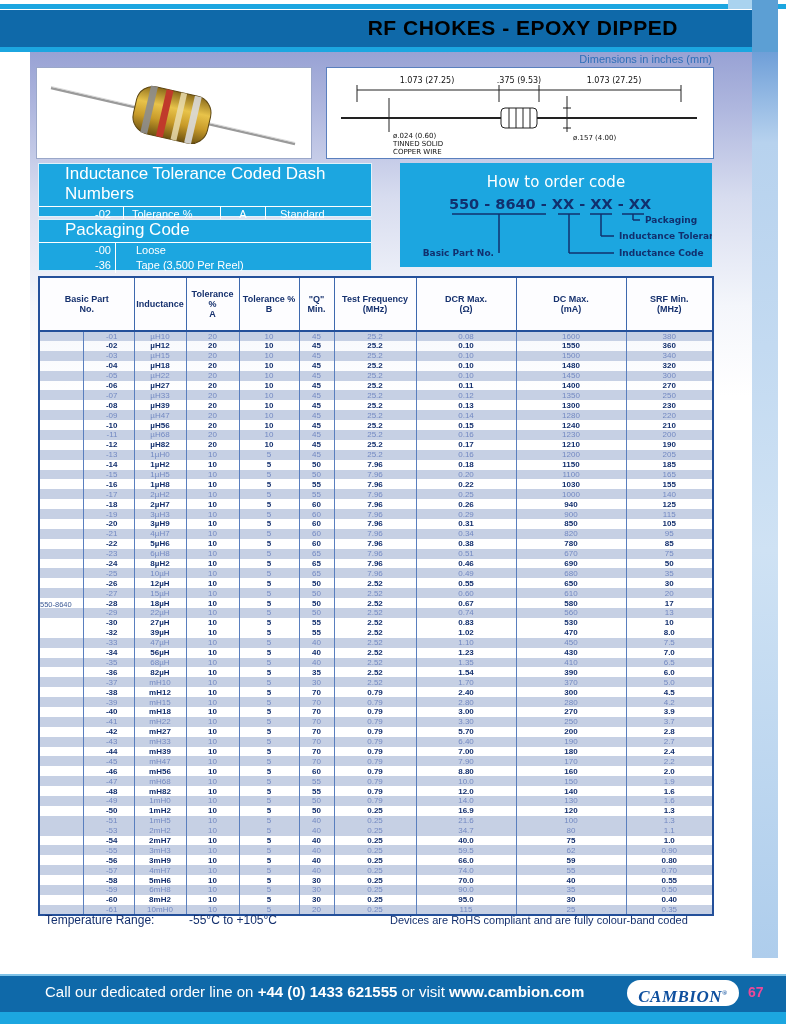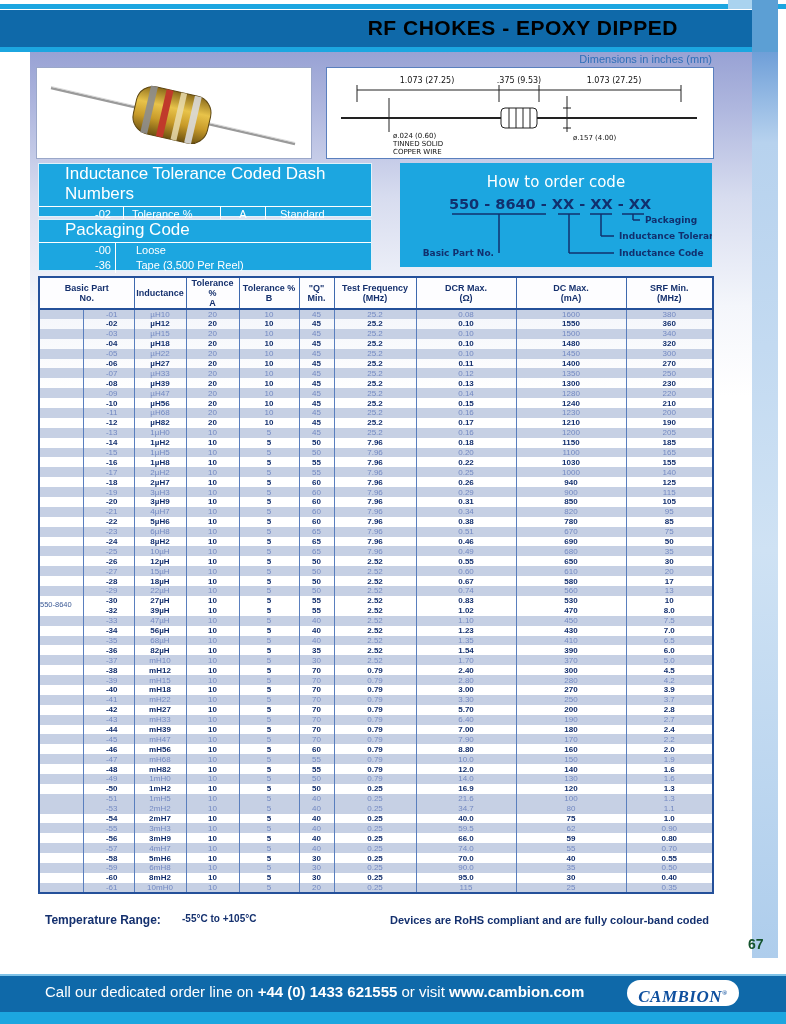--- a/index.html
+++ b/index.html
@@ -47,48 +47,48 @@
   .pkg-c2{flex:1;padding-left:20px;}
 
   
   #order-box{left:400px;top:163px;width:312px;height:104px;}
   #order-box svg{display:block;}
 
   
   #main-table-wrap{left:38px;top:276px;}
   table{border-collapse:collapse;table-layout:fixed;width:674px;border:2px solid #24509a;}
   th{border:1px solid #3e69ae;border-bottom:2px solid #24509a;color:#16316e;
-     font-size:9px;line-height:10px;font-weight:700;padding:0 0;white-space:pre-line;
+     font-size:9px;line-height:10px;font-weight:700;padding:11px 0;white-space:pre-line;
      background:#fdfdff;margin-top:20px;}
   tbody tr{height:9.9px;}
   td{padding:0;font-size:8px;line-height:9px;text-align:center;
      border-right:1px solid #5a7fbe;overflow:hidden;}
   td:last-child{border-right:none;}
   td.dash{text-align:right;padding-right:16px;}
   tr.shaded{background:#c6d0e4;}
   tr.lt td{color:#7389c2;font-weight:400;}
   tr.dk td{color:#14306e;font-weight:700;}
   #bpn-label{left:40px;top:600px;font-size:7.5px;color:#3c5a96;}
 
   
-  .footnote{color:#14306e;font-weight:700;}
+  .footnote{color:#14306e;font-weight:400;}
   #temp-label{left:45px;top:913px;font-size:12px;}
-  #temp-value{left:182px;top:913px;font-size:10px;}
+  #temp-value{left:189px;top:913px;font-size:12px;}
   #rohs-note{left:390px;top:914px;font-size:11px;}
 
   
   #footer-band{left:0;top:974px;width:786px;height:38px;background:#0f69a9;
       border-top:2px solid #7fc3e8;}
   #footer-text{left:45px;top:983px;color:#fff;font-size:15px;}
   #footer-text b{font-weight:700;}
   #logo-pill{left:627px;top:980px;width:112px;height:26px;background:#fff;border-radius:14px;
       text-align:center;line-height:26px;color:#0e4f9e;font-weight:700;font-style:italic;
       font-size:17px;font-family:"Liberation Serif",serif;letter-spacing:.5px;}
   #logo-pill sup{font-size:7px;}
-  #page-num{left:748px;top:936px;color:#14532d;font-weight:700;font-size:14px;}
+  #page-num{left:748px;top:984px;color:#ec4899;font-weight:700;font-size:14px;}
   #bottom-cyan{left:0;top:1012px;width:786px;height:12px;background:#1ca6e0;}
 
   svg text{font-family:"DejaVu Sans",sans-serif;}
 </style>
 </head>
 <body>
 
 <div class="abs" id="top-cyan"></div>
 <div class="abs" id="corner-a"></div>
 <div class="abs" id="corner-b"></div>

